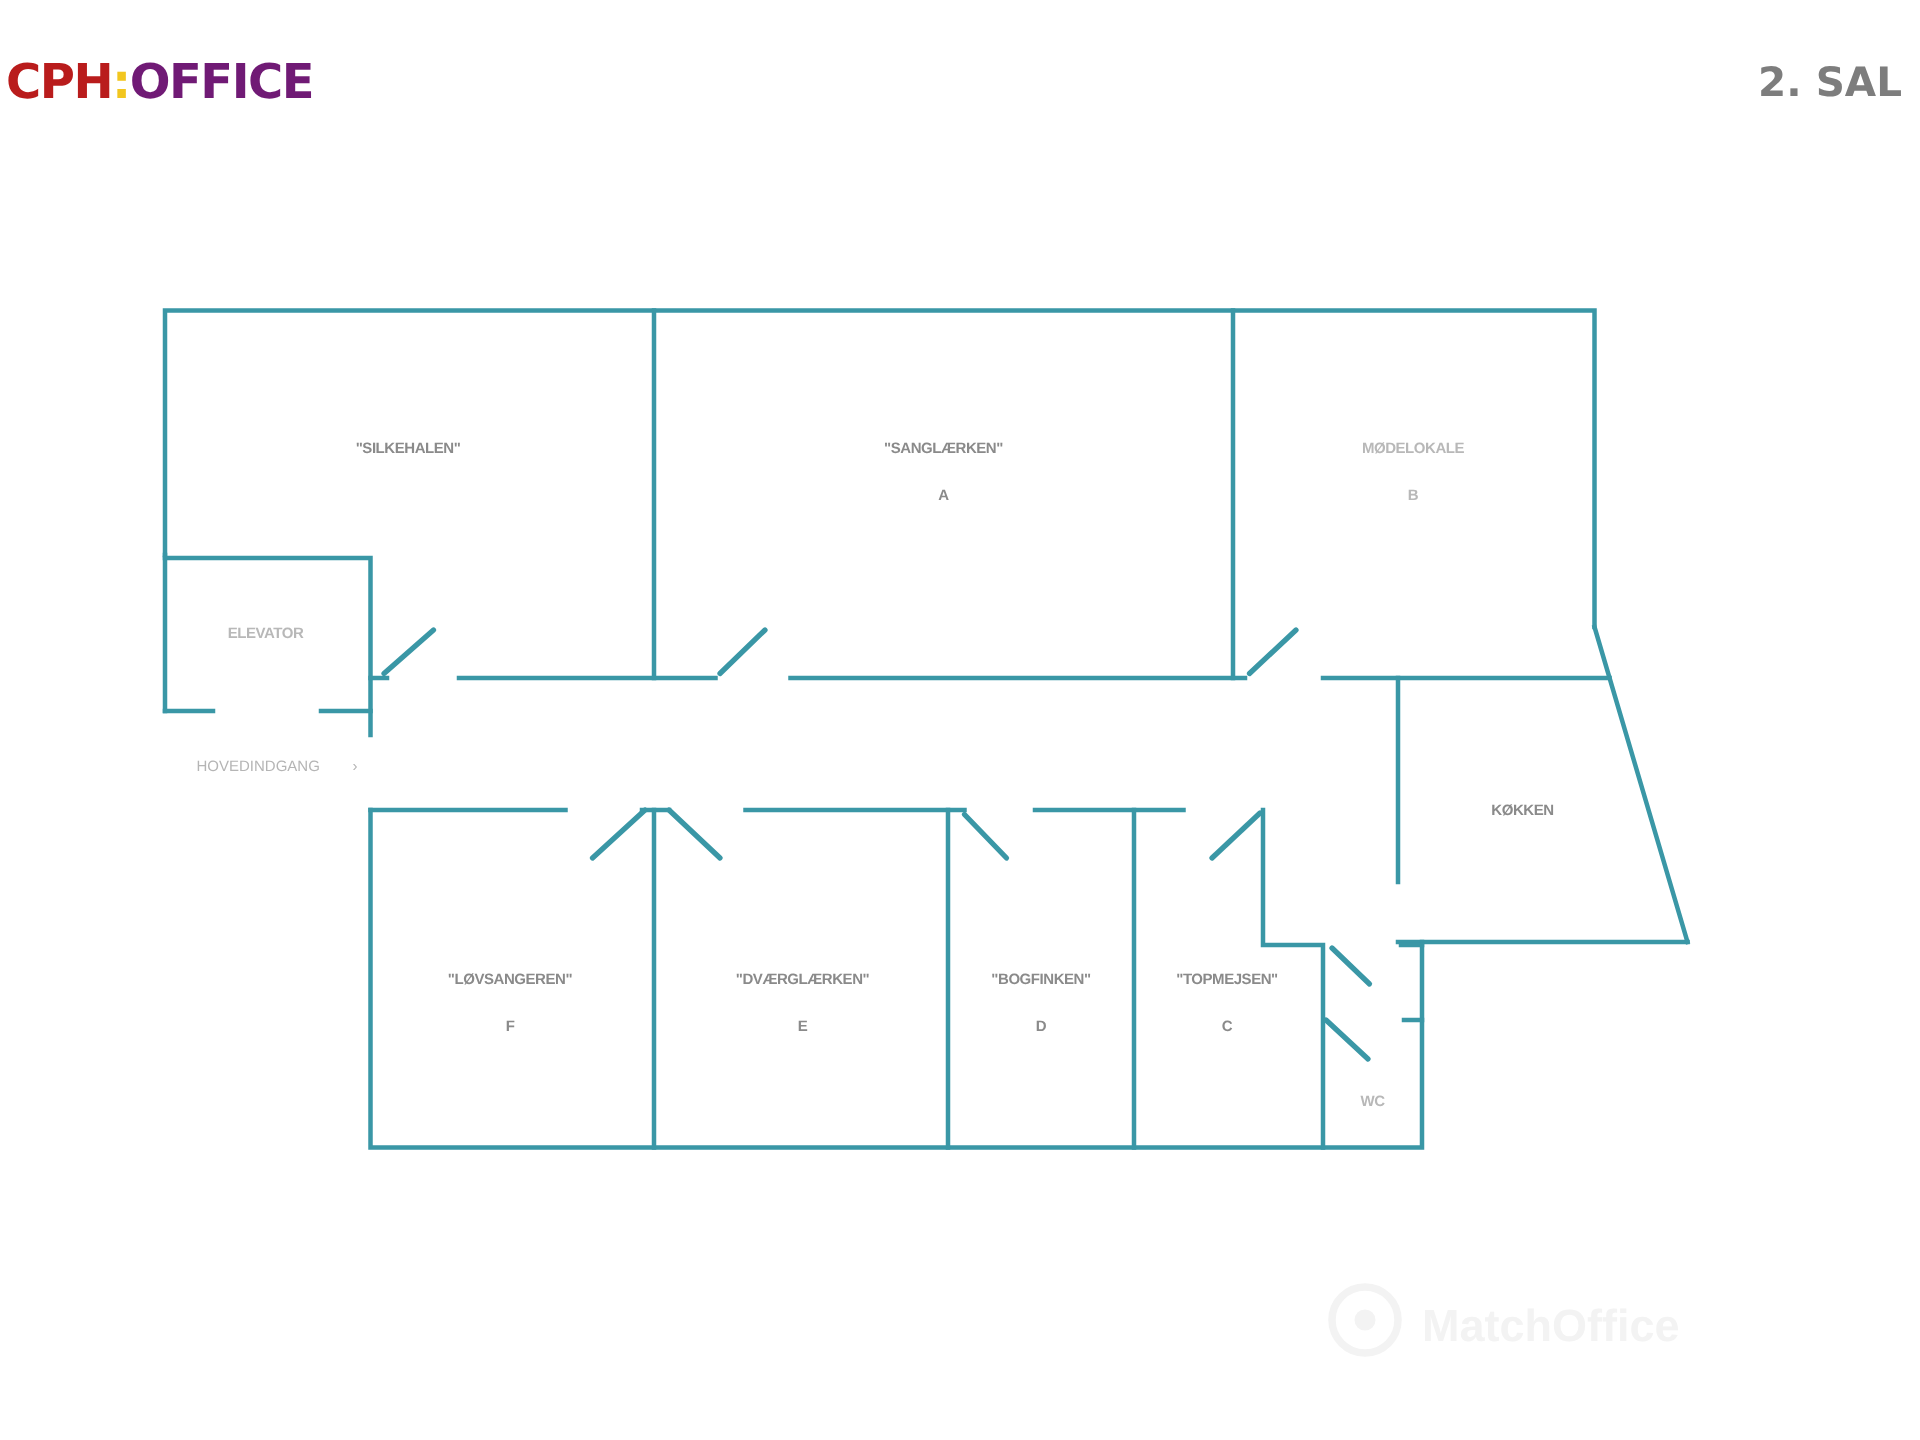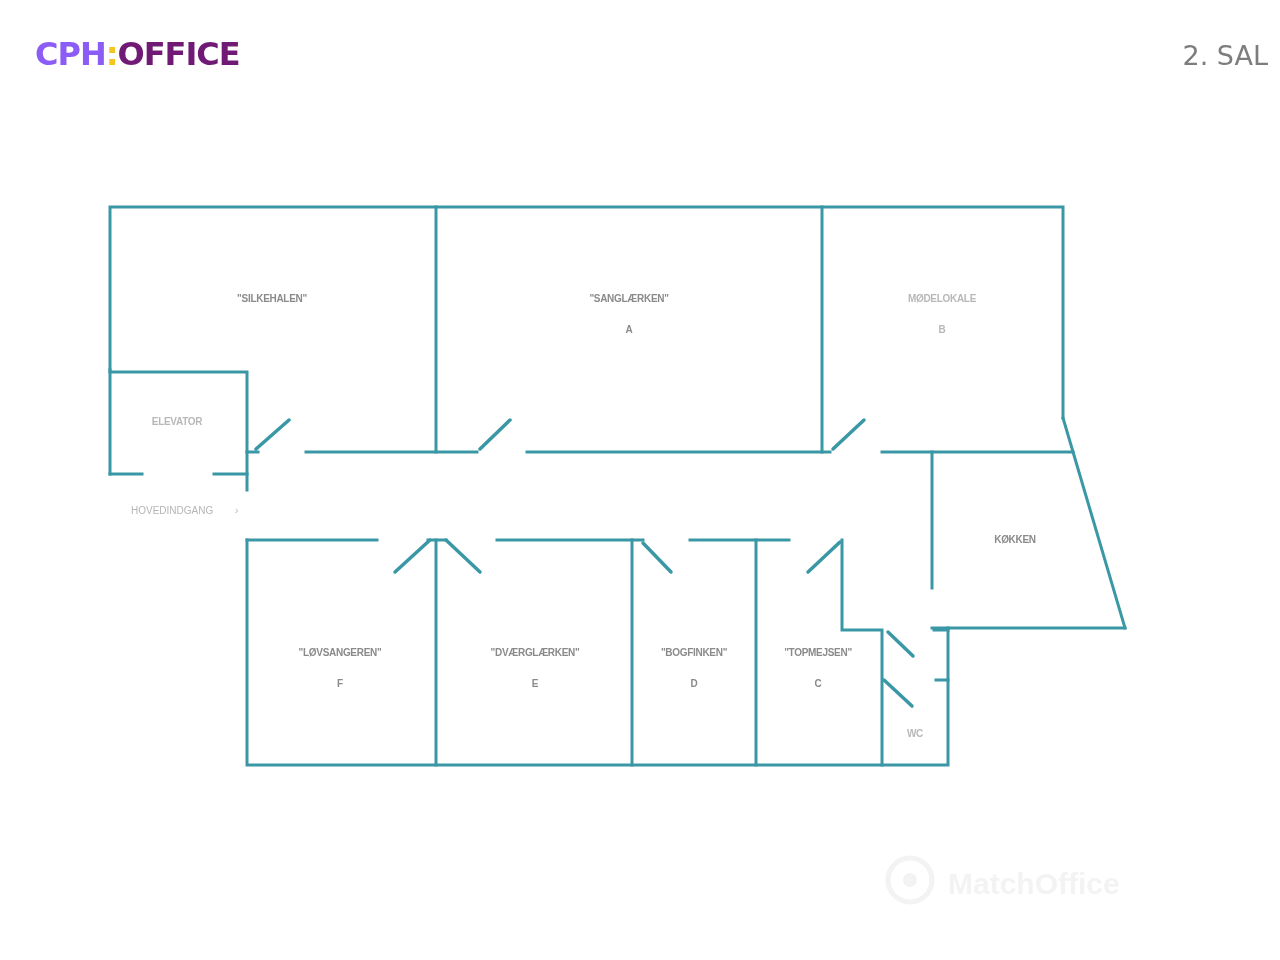--- a/index.html
+++ b/index.html
@@ -1,21 +1,21 @@
 <!DOCTYPE html>
 <html><head>
   <meta charset="utf-8">
   <style>
     html, body { margin: 0; padding: 0; background: #ffffff; }
     body { width: 1280px; height: 960px; position: relative; overflow: hidden; font-family: "Liberation Sans", sans-serif; }
     .logo { position: absolute; left: 4px; top: 38px; font-family: "DejaVu Sans", sans-serif; font-weight: bold; font-size: 32px; letter-spacing: -1px; line-height: 1; }
-    .logo .cph { color: #8b5cf6; margin-left: 31px; }
+    .logo .cph { color: #b91c1c; }
     .logo .sep { color: #f2c61f; }
     .logo .office { color: #701a75; }
-    .floor { position: absolute; right: 12px; top: 40px; font-family: "DejaVu Sans", sans-serif; font-weight: normal; font-size: 27px; color: #7d7d7d; }
+    .floor { position: absolute; right: 12px; top: 40px; font-family: "DejaVu Sans", sans-serif; font-weight: bold; font-size: 27px; color: #7d7d7d; }
     svg.plan { position: absolute; left: 0; top: 0; }
     .wall { stroke: #3a97a6; stroke-width: 3; fill: none; stroke-linecap: square; }
     .door { stroke: #3a97a6; stroke-width: 3.5; fill: none; stroke-linecap: round; }
     .lbl { font-family: "Liberation Sans", sans-serif; font-weight: bold; font-size: 10px; fill: #8a8a8a; text-anchor: middle; letter-spacing: -0.3px; }
     .lbl.light { fill: #b8b8b8; }
     .entry { font-family: "Liberation Sans", sans-serif; font-size: 10px; fill: #b5b5b5; }
     .wm { font-family: "Liberation Sans", sans-serif; font-weight: bold; font-size: 30px; fill: #f3f3f3; }
   </style>
 </head>
 <body>

